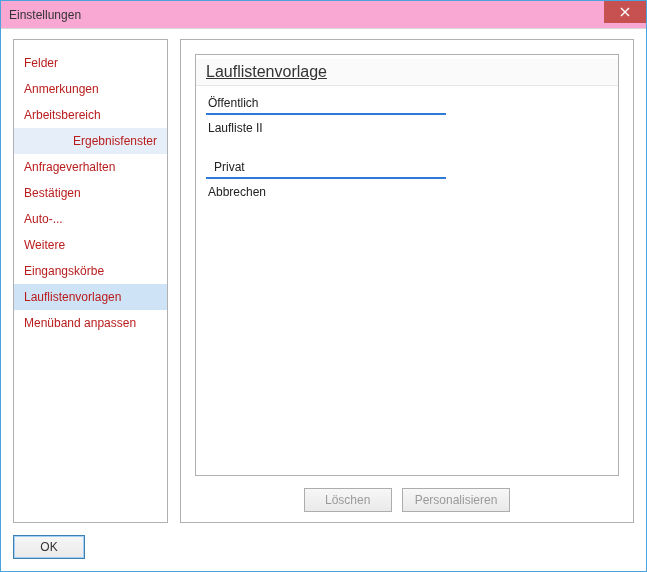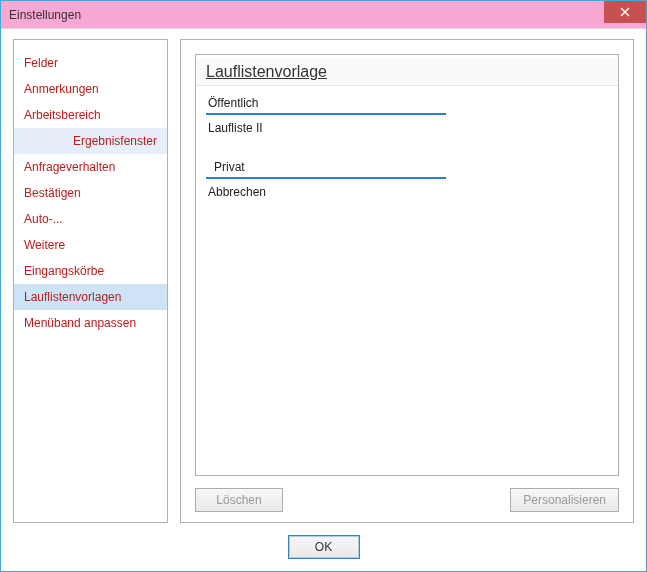--- a/index.html
+++ b/index.html
@@ -109,39 +109,39 @@
 .list-item {
   padding: 2px 10px 2px 12px;
   color: #222;
   font-size: 12px;
 }
 .list-item.first { padding-top: 6px; }
 .panel-buttons {
   display: flex;
   gap: 10px;
   padding-top: 12px;
-  justify-content: space-between;
+  justify-content: center;
 }
 .btn {
   min-width: 88px;
   height: 24px;
   border: 1px solid #adadad;
   background: linear-gradient(#f7f7f7, #e9e9e9);
   padding: 0 12px;
   font-size: 12px;
   cursor: pointer;
   color: #333;
 }
 .btn.disabled {
   color: #9a9a9a;
   cursor: default;
 }
 .footer {
   display: flex;
-  justify-content: center;
+  justify-content: flex-start;
   gap: 12px;
   padding: 10px 12px 12px 12px;
 }
 .footer .btn {
   min-width: 72px;
 }
 .footer .btn.primary {
   border: 1px solid #3c7fb1;
   box-shadow: inset 0 0 0 1px #a4d0f7;
 }

